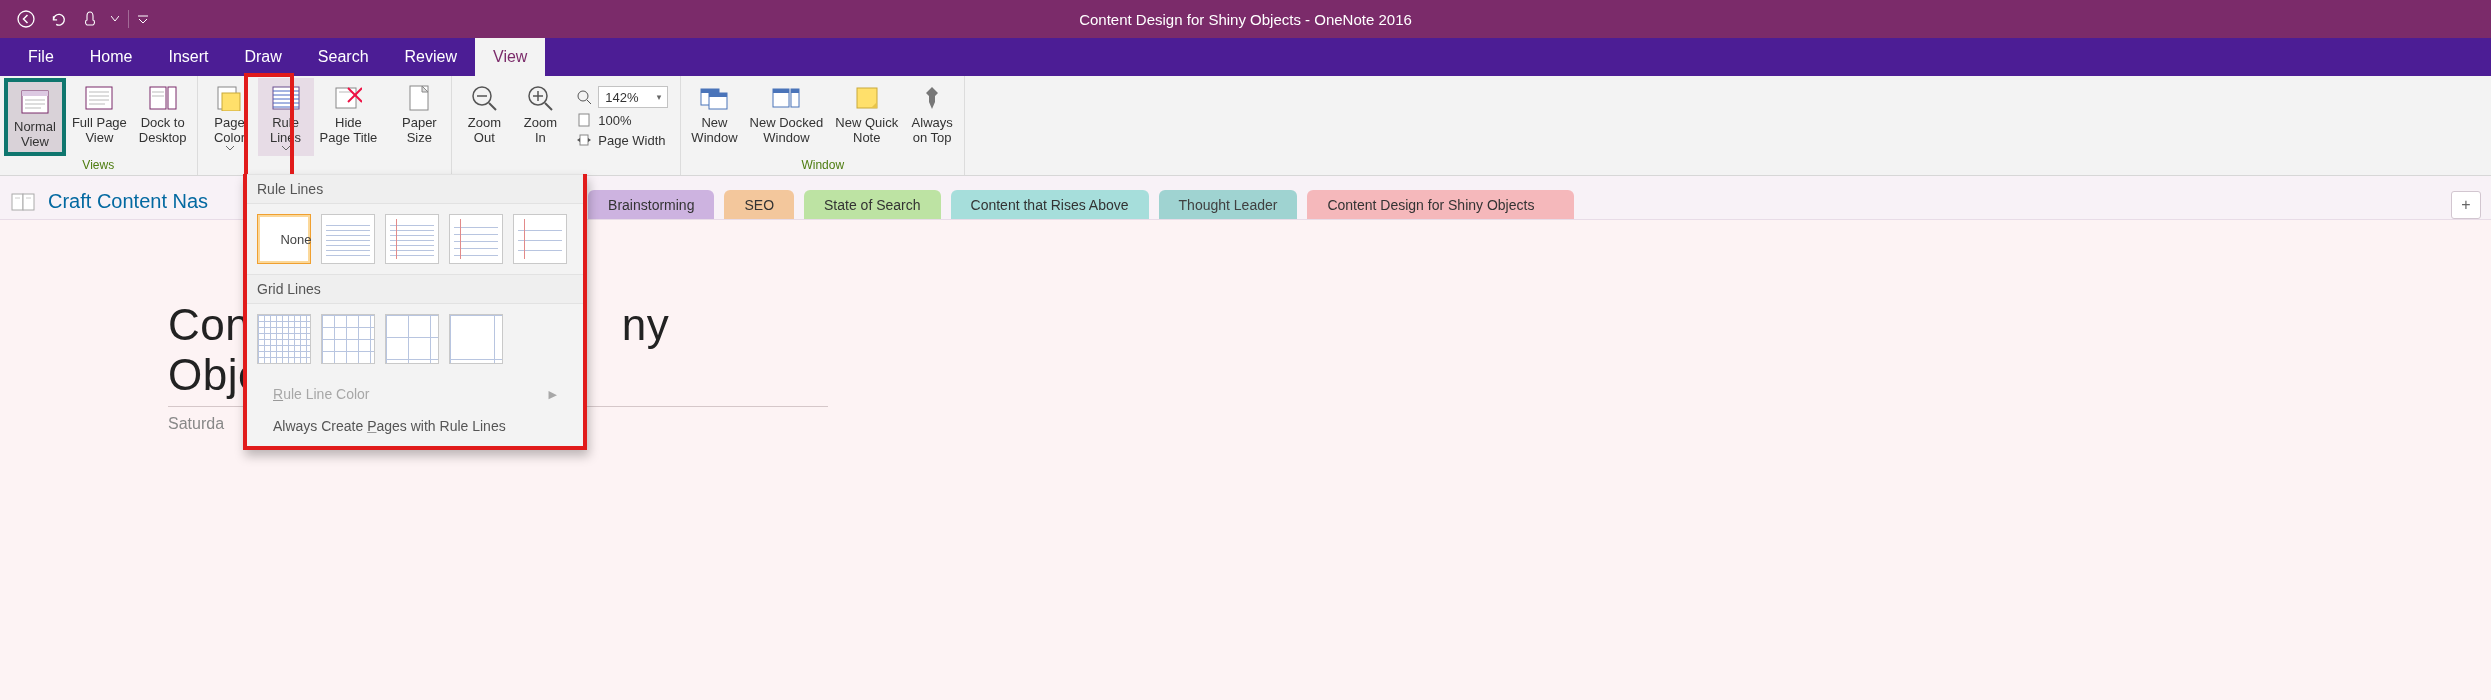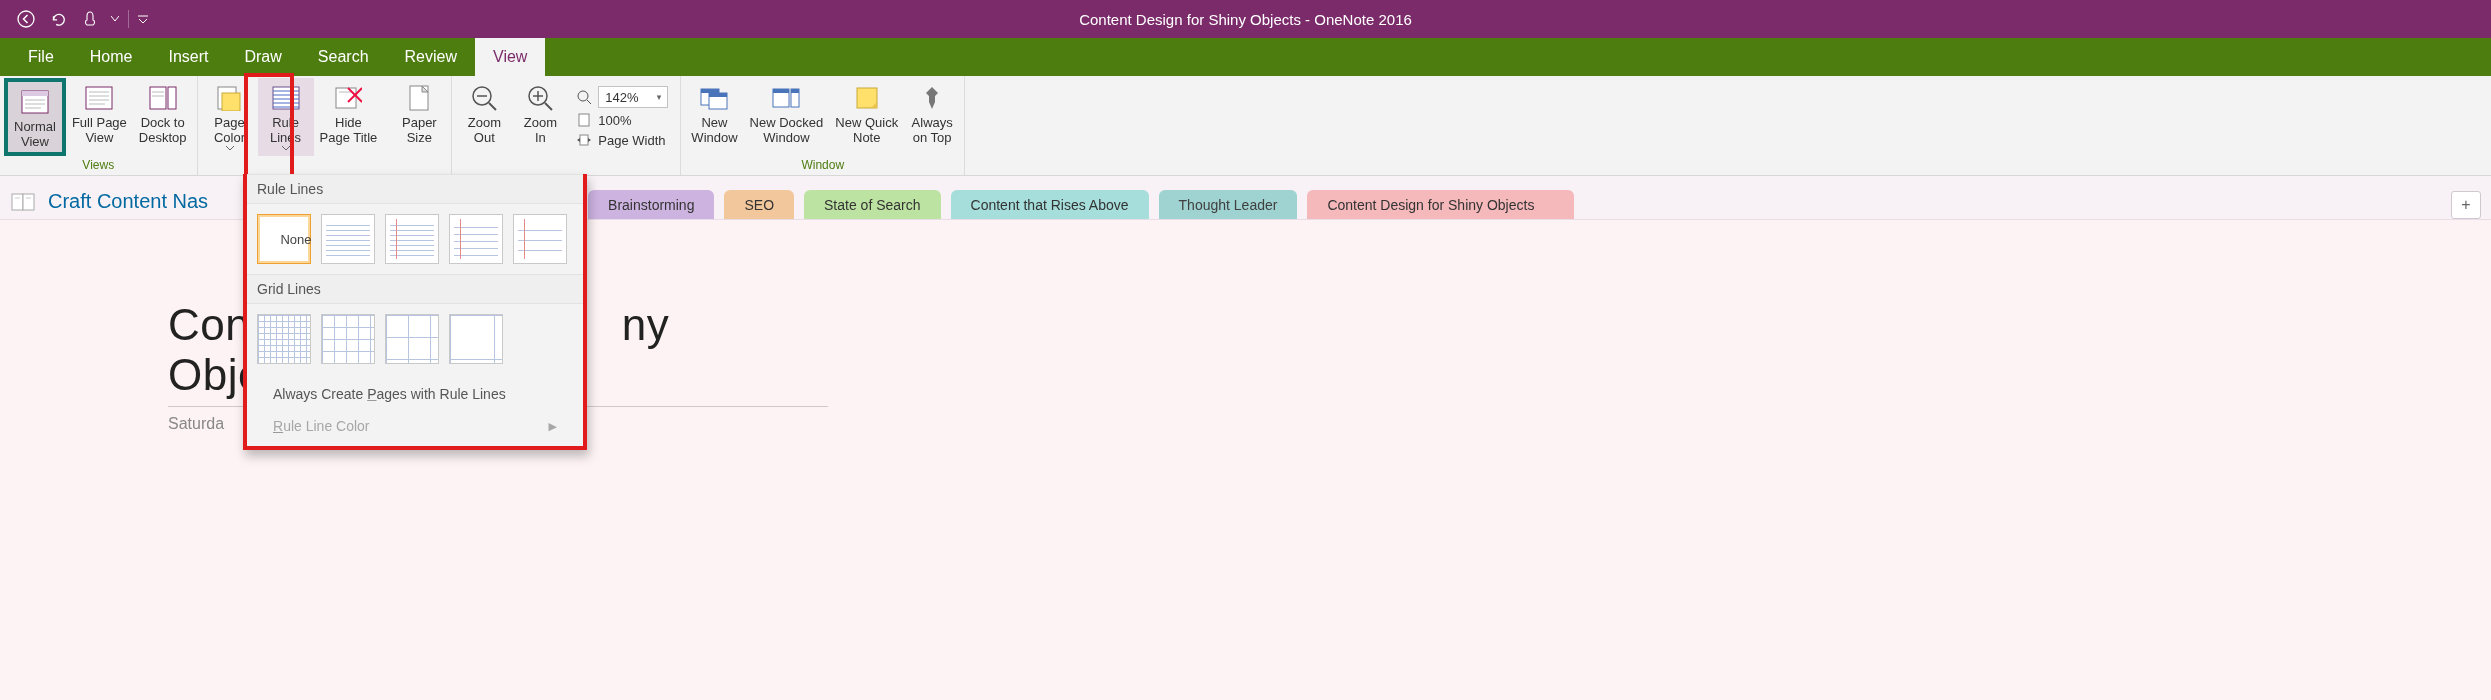--- a/index.html
+++ b/index.html
@@ -7,21 +7,21 @@
 
 
 .titlebar { height: 38px; background: #7b2b6a; display: flex; align-items: center; position: relative; }
 .titlebar .qat { display: flex; align-items: center; gap: 4px; padding-left: 12px; }
 .titlebar .qat .qat-btn { width: 28px; height: 28px; display: flex; align-items: center; justify-content: center; color: #fff; font-size: 14px; }
 .titlebar .qat .qat-btn svg { stroke: #fff; fill: none; }
 .titlebar .qat .sep { width: 1px; height: 18px; background: rgba(255,255,255,0.3); margin: 0 2px; }
 .titlebar .title { position: absolute; left: 50%; transform: translateX(-50%); color: #fff; font-size: 15px; }
 
 
-.tabstrip { height: 38px; background: #4d7c0f; display: flex; align-items: flex-end; padding-left: 10px; }
+.tabstrip { height: 38px; background: #4c1d95; display: flex; align-items: flex-end; padding-left: 10px; }
 .tabstrip .tab { padding: 10px 18px 10px; color: #fff; font-size: 16px; cursor: pointer; }
 .tabstrip .tab.active { background: #f3f3f3; color: #7b2b6a; }
 
 
 .ribbon { height: 100px; background: #f3f3f3; border-bottom: 1px solid #d7d7d7; display: flex; position: relative; }
 .ribbon-group { display: flex; flex-direction: column; border-right: 1px solid #dcdcdc; padding: 2px 4px 0; }
 .ribbon-group .items { display: flex; flex: 1; align-items: stretch; }
 .ribbon-group .label { text-align: center; font-size: 12px; color: #4d7c0f; padding: 2px 0 3px; }
 .ribbon-btn { display: flex; flex-direction: column; align-items: center; justify-content: flex-start; padding: 4px 6px 2px; min-width: 56px; cursor: pointer; font-size: 13px; color: #333; line-height: 1.15; text-align: center; }
 .ribbon-btn .icon { width: 32px; height: 32px; margin-bottom: 2px; display: flex; align-items: center; justify-content: center; }
@@ -368,26 +368,26 @@
       <div class="swatch lines loose margin"></div>
     </div>
     <div class="section-header">Grid Lines</div>
     <div class="gallery">
       <div class="swatch grid" style="--g:6px"></div>
       <div class="swatch grid" style="--g:12px"></div>
       <div class="swatch grid" style="--g:22px"></div>
       <div class="swatch grid" style="--g:44px"></div>
     </div>
     <div class="footer-items">
-      <div class="footer-item">
-        <span>Always Create <span class="ul">P</span>ages with Rule Lines</span>
-      </div>
       <div class="footer-item disabled">
         <span><span class="ul">R</span><span></span>ule Line Color</span>
         <span class="arrow">▶</span>
+      </div>
+      <div class="footer-item">
+        <span>Always Create <span class="ul">P</span>ages with Rule Lines</span>
       </div>
     </div>
   </div>
 
 </div>
 
 <div class="notebook-bar">
   <div class="nb-title">
     <span class="nb-icon">
         <svg width="28" height="22">

